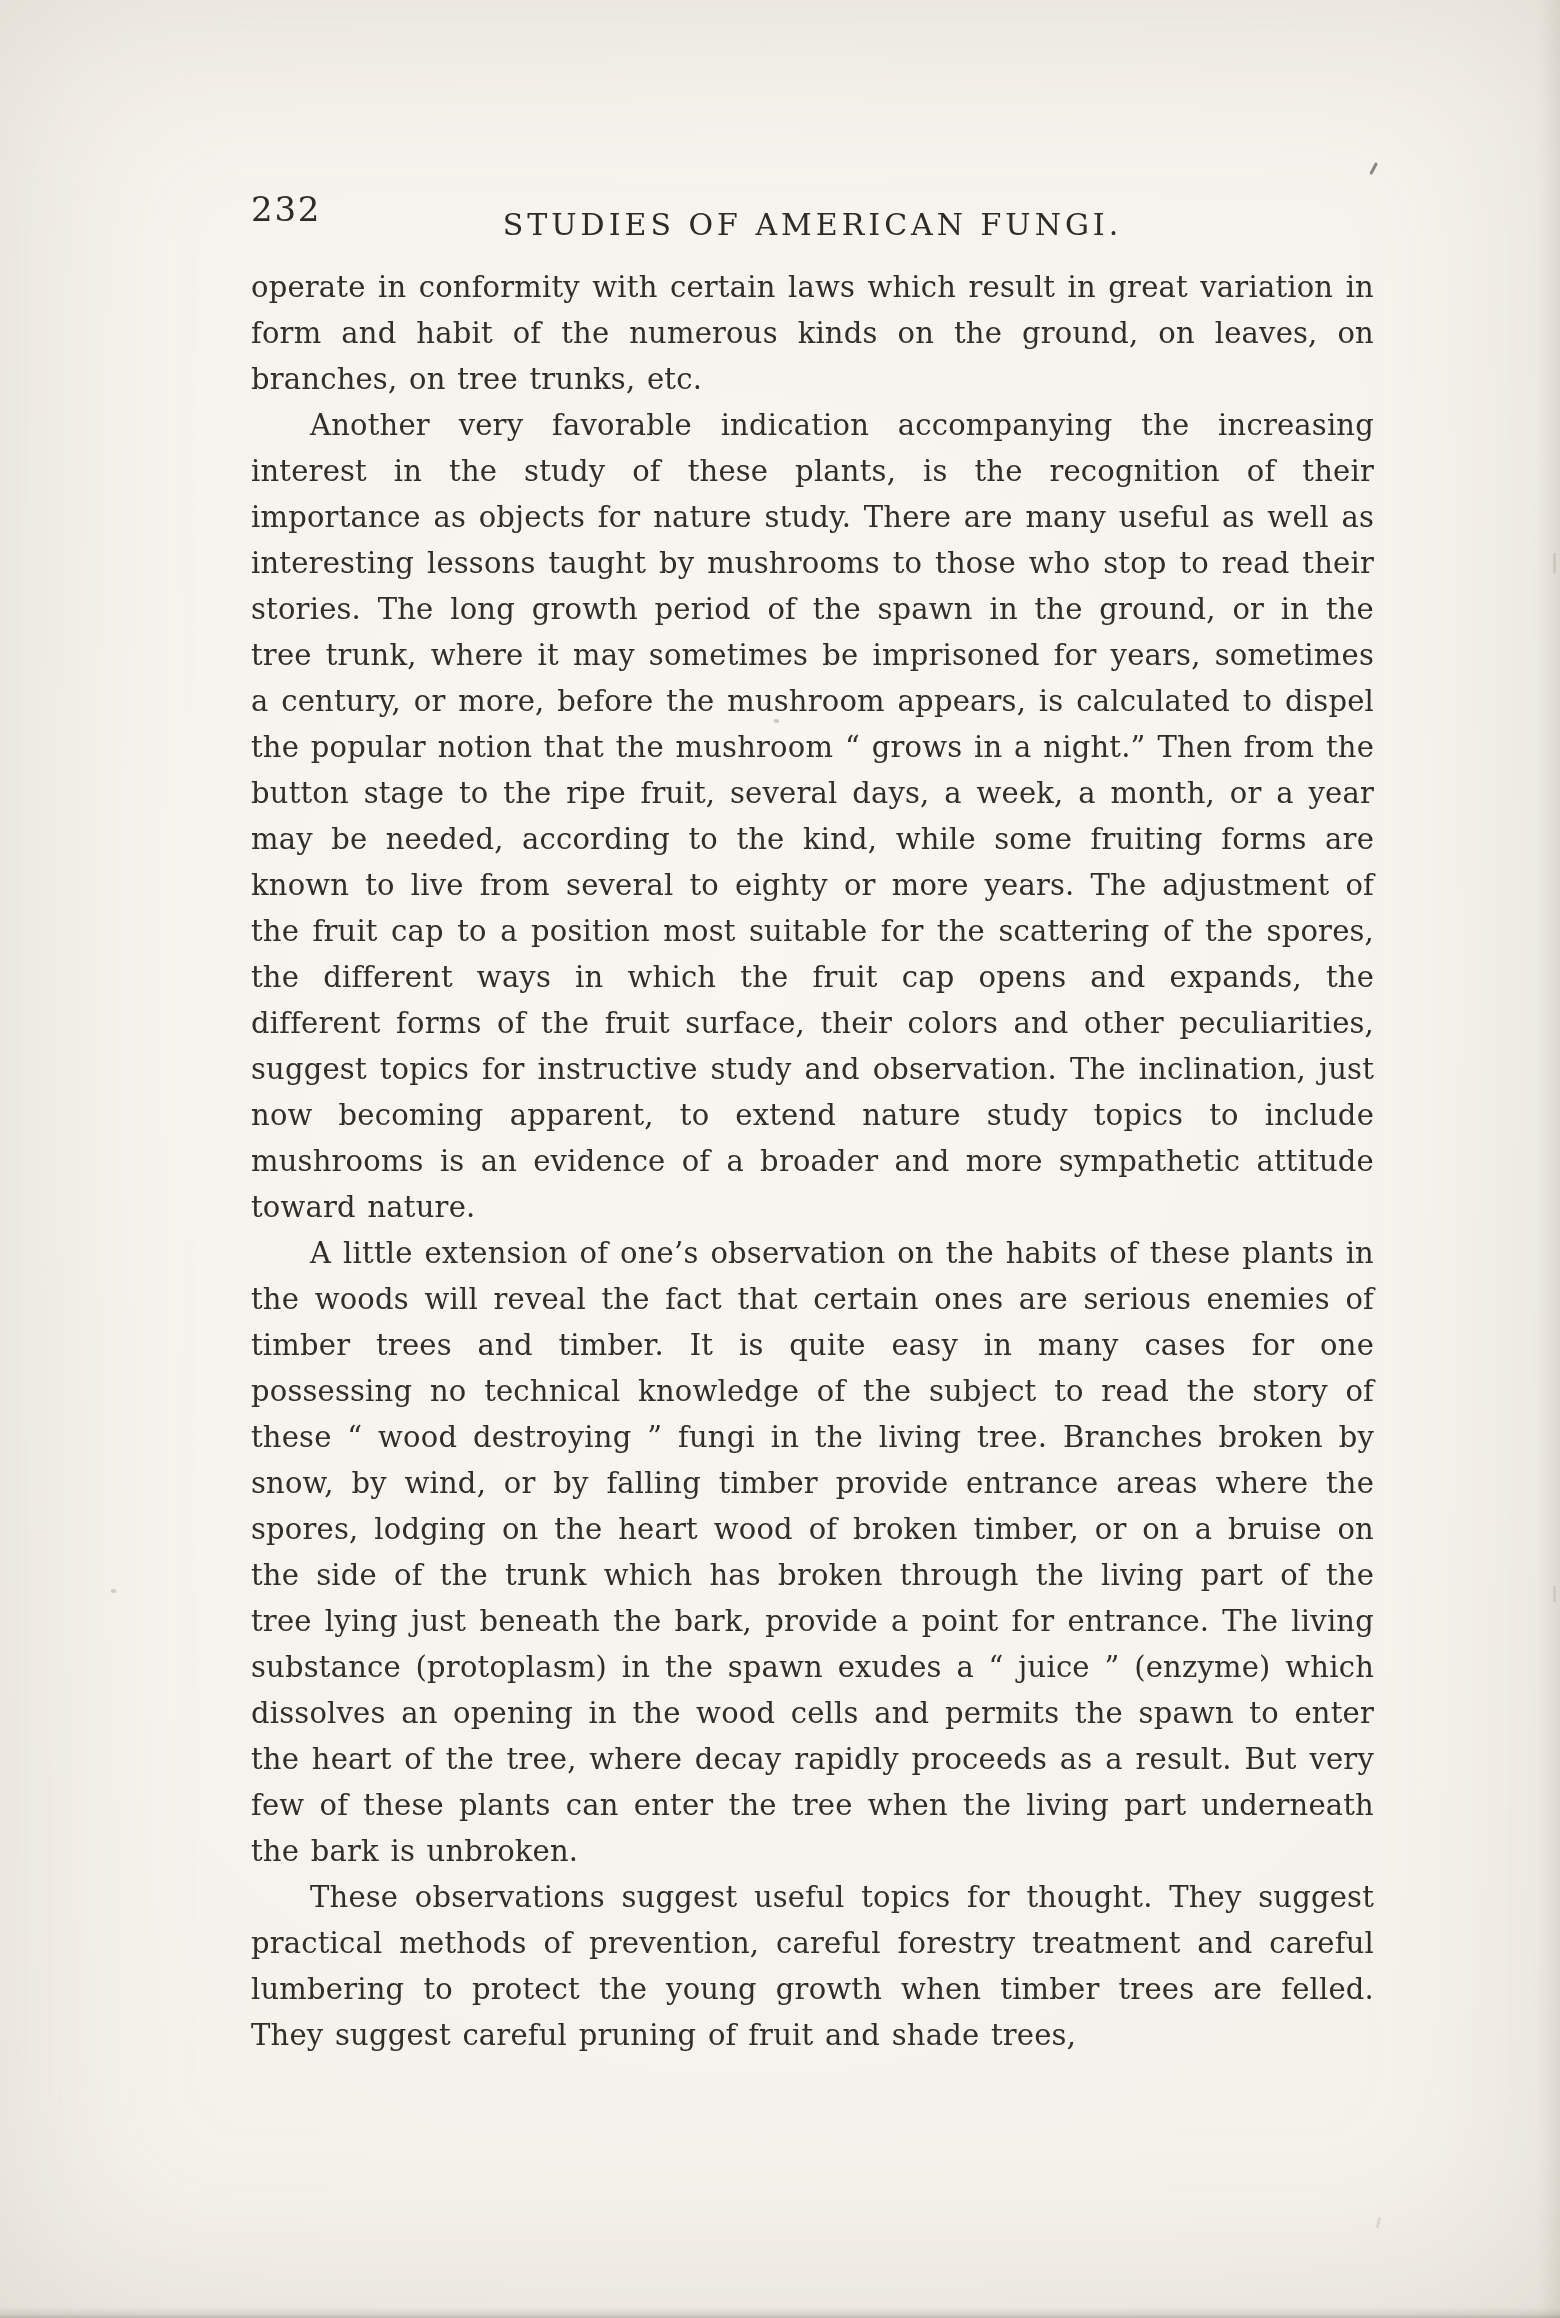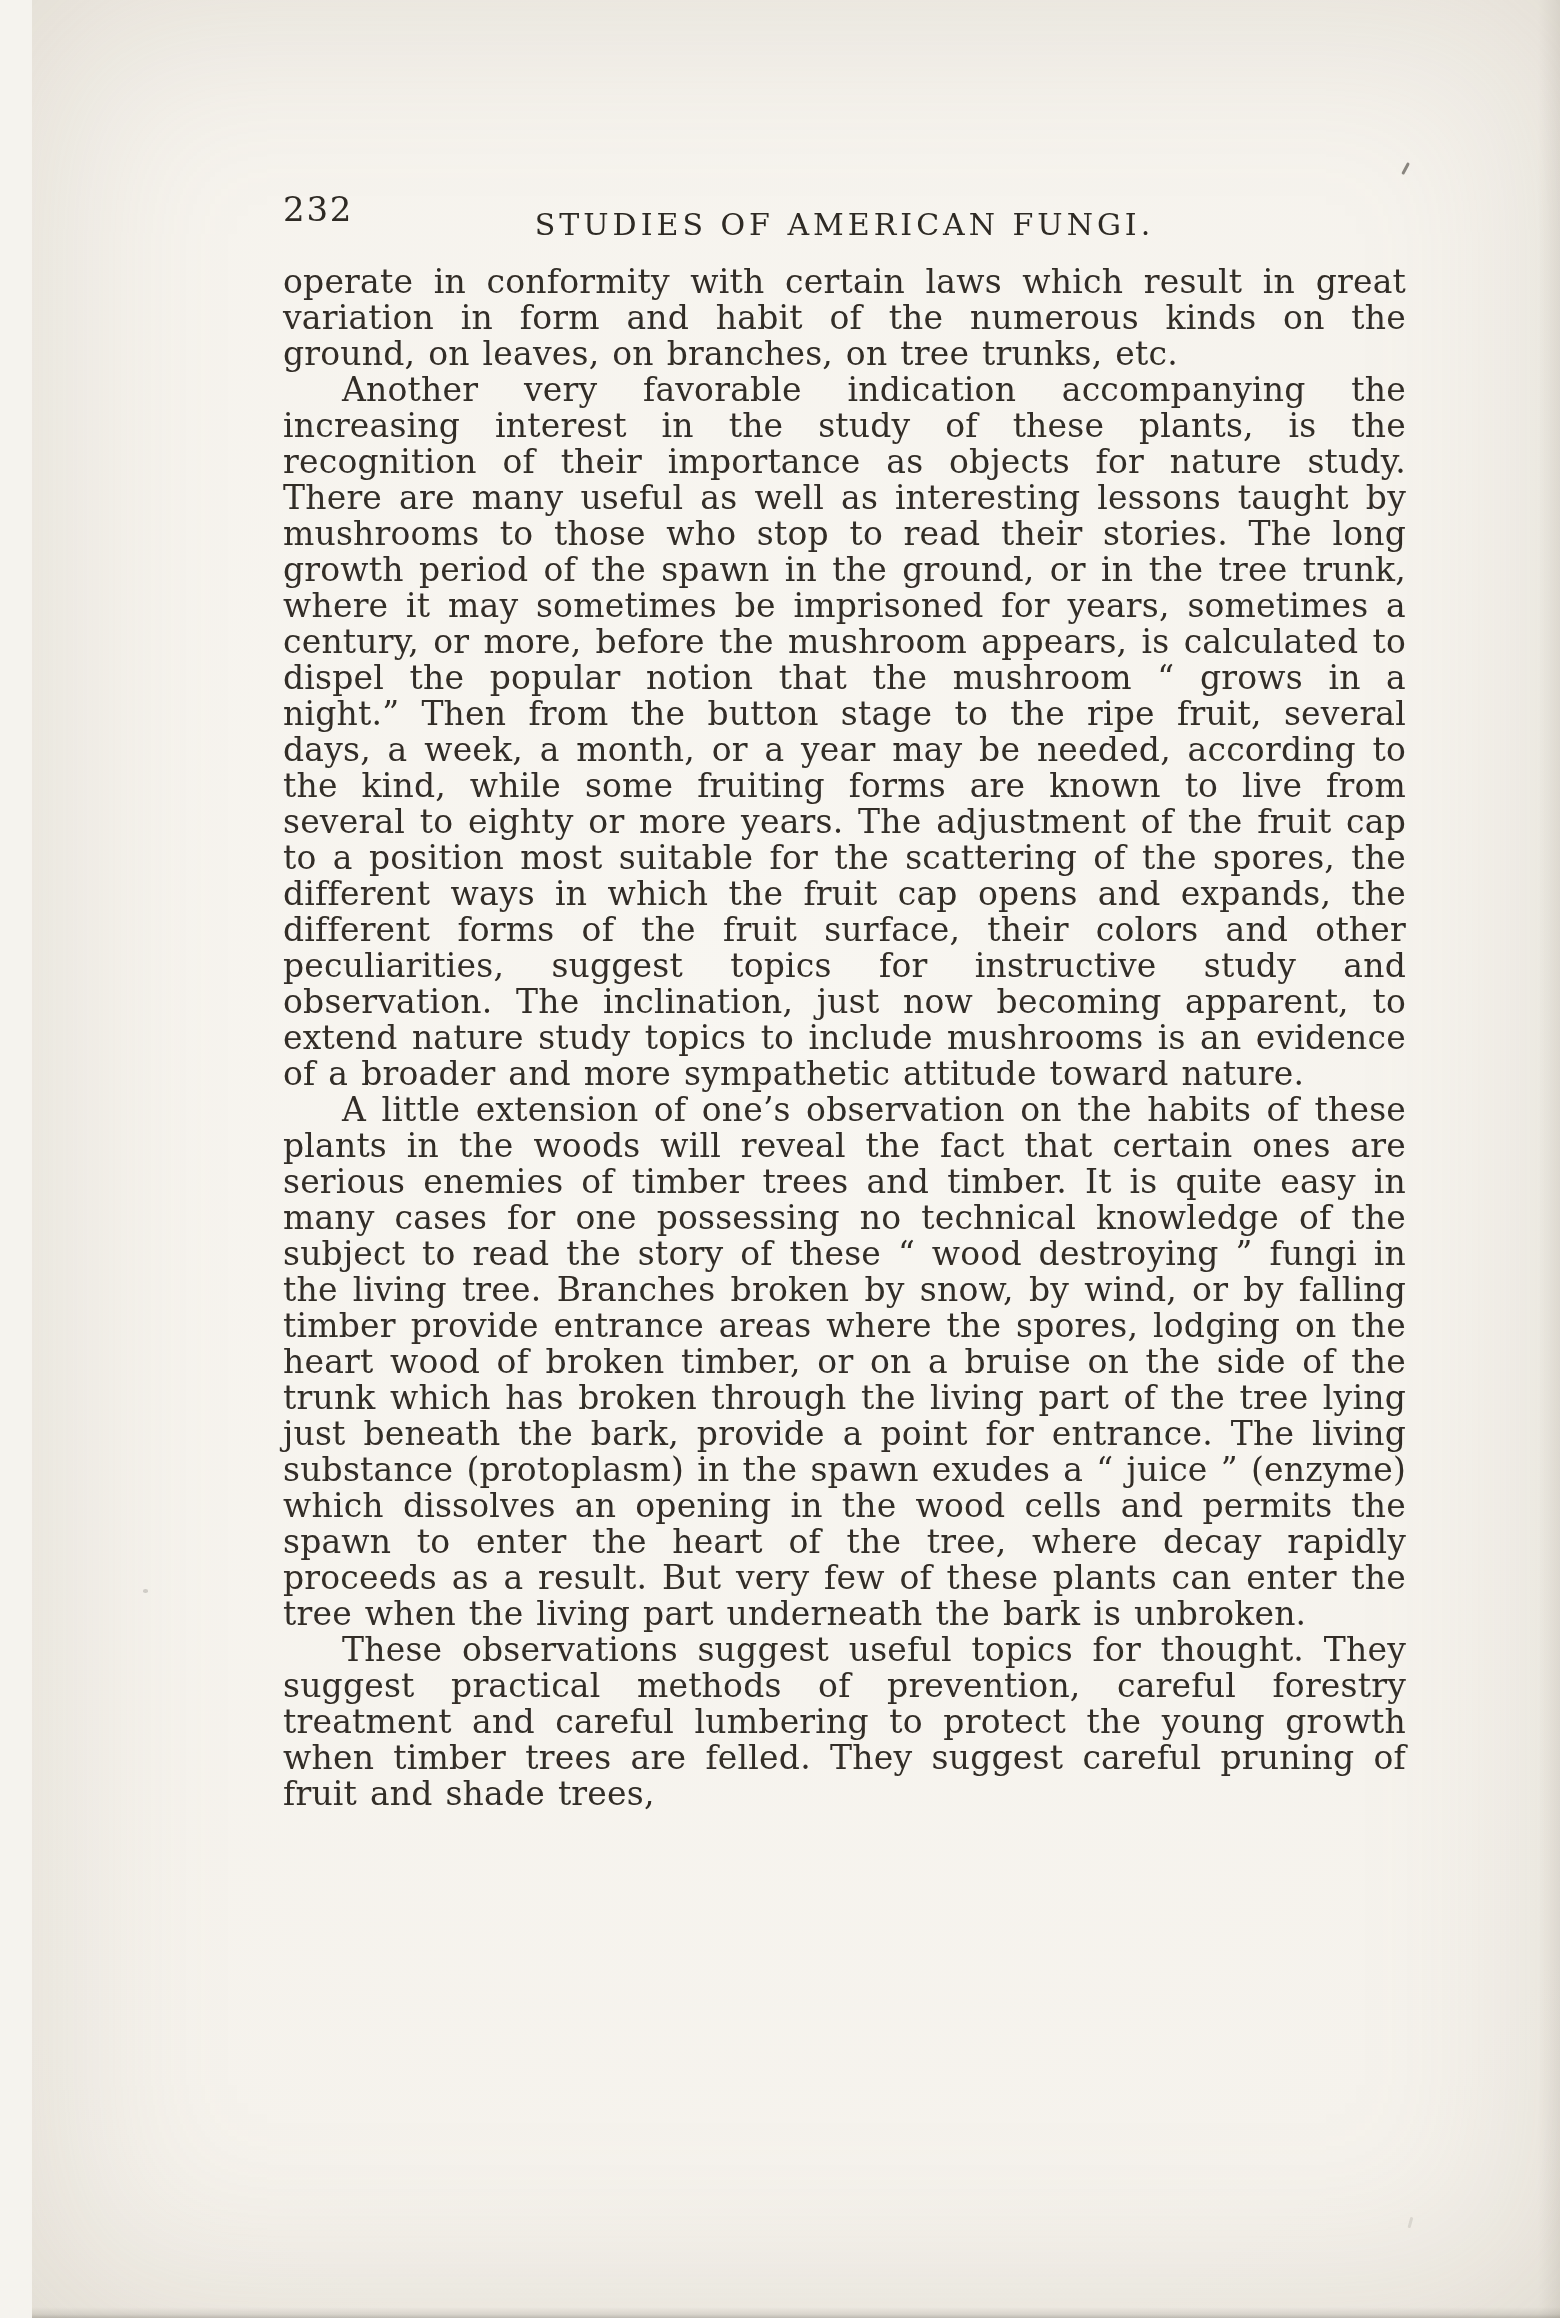--- a/index.html
+++ b/index.html
@@ -14,21 +14,20 @@
     background: #f5f3ee;
     font-family: "DejaVu Serif", "Liberation Serif", serif;
     color: #322d27;
   }
   .page {
     position: absolute;
     inset: 0;
     background:
       radial-gradient(ellipse 130% 110% at 48% 42%, #f8f6f1 0%, #f5f2ec 55%, #ecE8df 100%);
     box-shadow: inset 0 0 196px rgba(150, 138, 115, 0.22);
-    margin-left: 32px;
   }
   
   .edge-right {
     position: absolute;
     top: 0; right: 0;
     width: 23px; height: 100%;
     background: linear-gradient(to right, rgba(0,0,0,0) 0%, rgba(90,80,65,0.10) 100%);
   }
   .edge-bottom {
     position: absolute;
@@ -59,22 +58,22 @@
     font-size: 30px;
     letter-spacing: 4px;
     white-space: nowrap;
     color: #2e2a24;
   }
   .text-block {
     position: absolute;
     top: 264px;
     left: 251px;
     width: 1123px;
-    font-size: 33px;
-    line-height: 36px;
+    font-size: 29px;
+    line-height: 46px;
     text-align: justify;
     letter-spacing: 0.2px;
     word-spacing: 2.2px;
     color: #322d27;
   }
   .text-block p {
     margin: 0;
     padding: 0;
   }
   .text-block p.indent {

